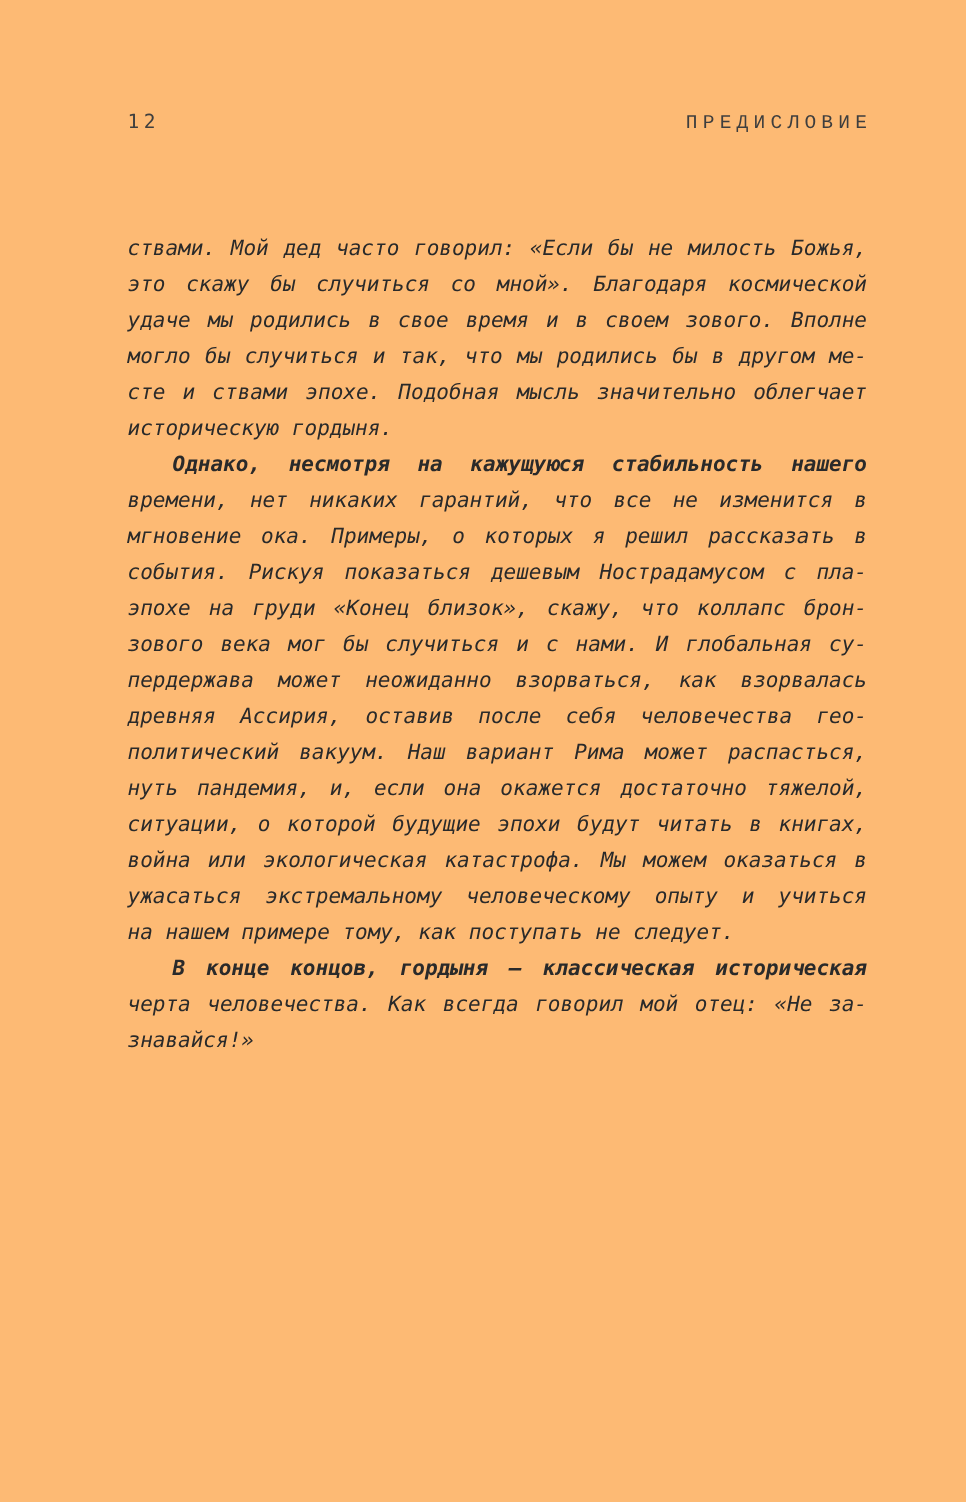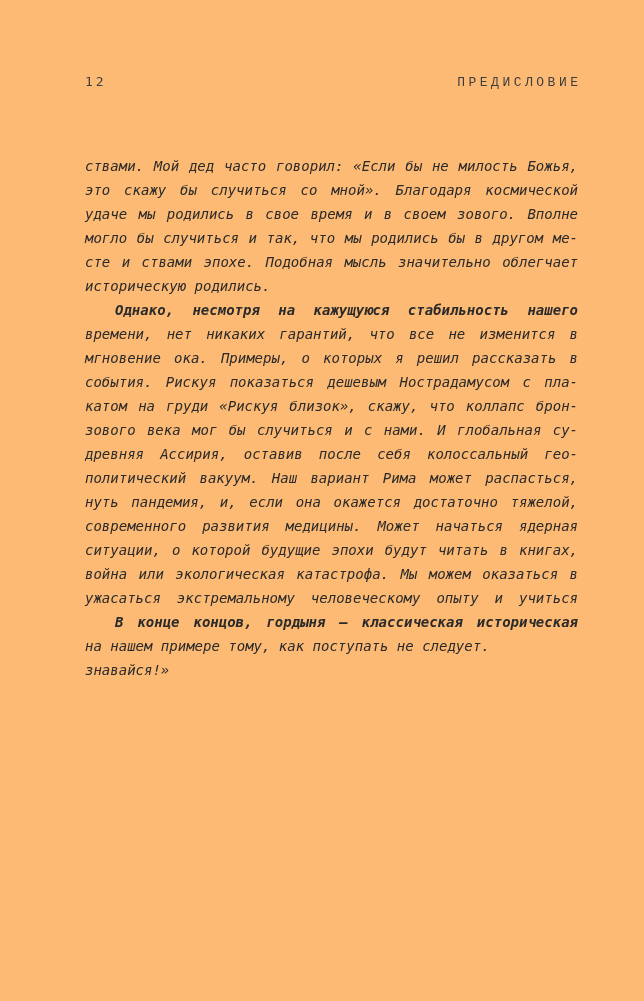--- a/index.html
+++ b/index.html
@@ -68,31 +68,32 @@
   <header class="running-head">
     <span class="page-number">12</span>
     <span class="running-title">ПРЕДИСЛОВИЕ</span>
   </header>
   <main class="text-block">
       <div class="line">ствами. Мой дед часто говорил: «Если бы не милость Божья,</div>
       <div class="line">это скажу бы случиться со мной». Благодаря космической</div>
       <div class="line">удаче мы родились в свое время и в своем зового. Вполне</div>
       <div class="line">могло бы случиться и так, что мы родились бы в другом ме-</div>
       <div class="line">сте и ствами эпохе. Подобная мысль значительно облегчает</div>
-      <div class="line last">историческую родились.</div>
+      <div class="line last">историческую гордыня.</div>
       <div class="line indent">Однако, несмотря на кажущуюся стабильность нашего</div>
       <div class="line">времени, нет никаких гарантий, что все не изменится в</div>
       <div class="line">мгновение ока. Примеры, о которых я решил рассказать в</div>
       <div class="line">события. Рискуя показаться дешевым Нострадамусом с пла-</div>
-      <div class="line">катом на груди «Рискуя близок», скажу, что коллапс брон-</div>
+      <div class="line">эпохе на груди «Конец близок», скажу, что коллапс брон-</div>
       <div class="line">зового века мог бы случиться и с нами. И глобальная су-</div>
-      <div class="line">древняя Ассирия, оставив после себя колоссальный гео-</div>
+      <div class="line">пердержава может неожиданно взорваться, как взорвалась</div>
+      <div class="line">древняя Ассирия, оставив после себя человечества гео-</div>
       <div class="line">политический вакуум. Наш вариант Рима может распасться,</div>
       <div class="line">нуть пандемия, и, если она окажется достаточно тяжелой,</div>
-      <div class="line">современного развития медицины. Может начаться ядерная</div>
       <div class="line">ситуации, о которой будущие эпохи будут читать в книгах,</div>
       <div class="line">война или экологическая катастрофа. Мы можем оказаться в</div>
       <div class="line">ужасаться экстремальному человеческому опыту и учиться</div>
+      <div class="line last">на нашем примере тому, как поступать не следует.</div>
       <div class="line indent">В конце концов, гордыня — классическая историческая</div>
-      <div class="line last">на нашем примере тому, как поступать не следует.</div>
+      <div class="line">черта человечества. Как всегда говорил мой отец: «Не за-</div>
       <div class="line last">знавайся!»</div>
     </main>
 </div>
 
 </body></html>

